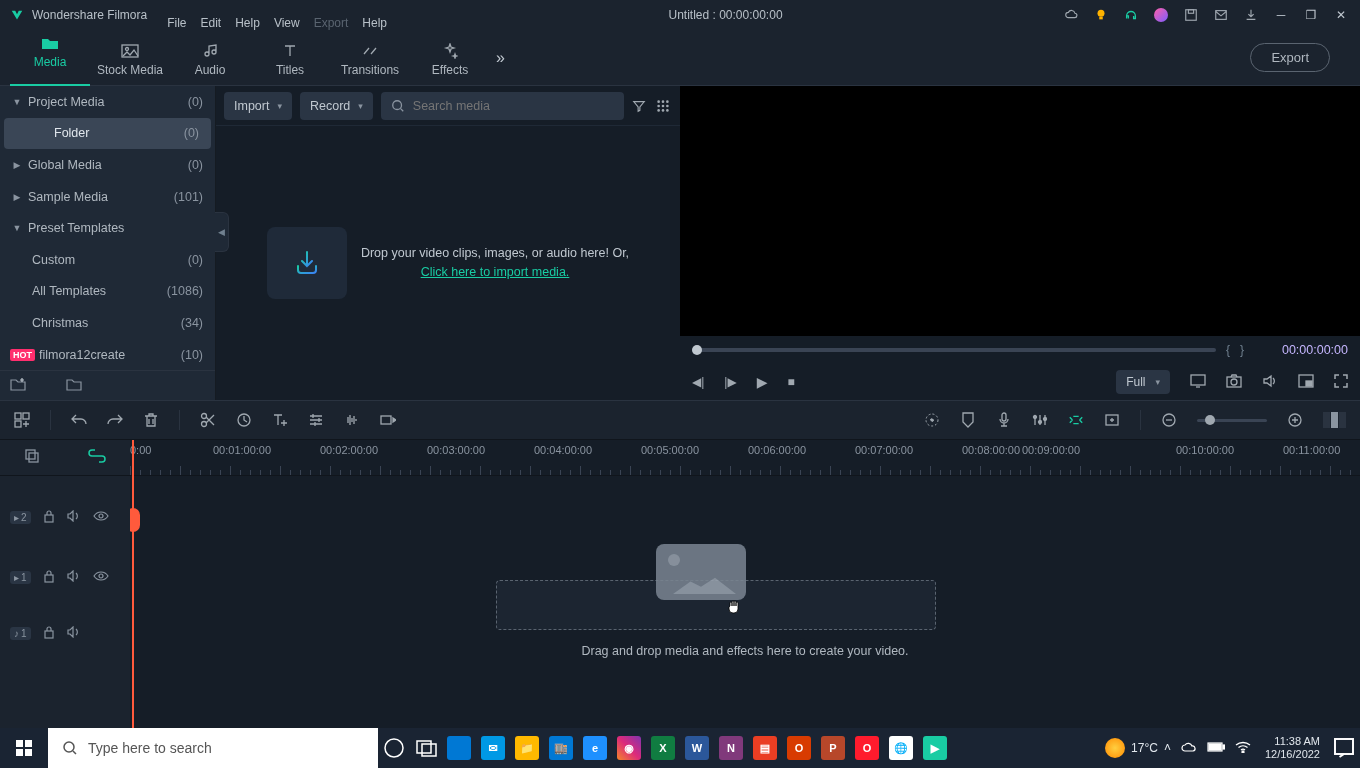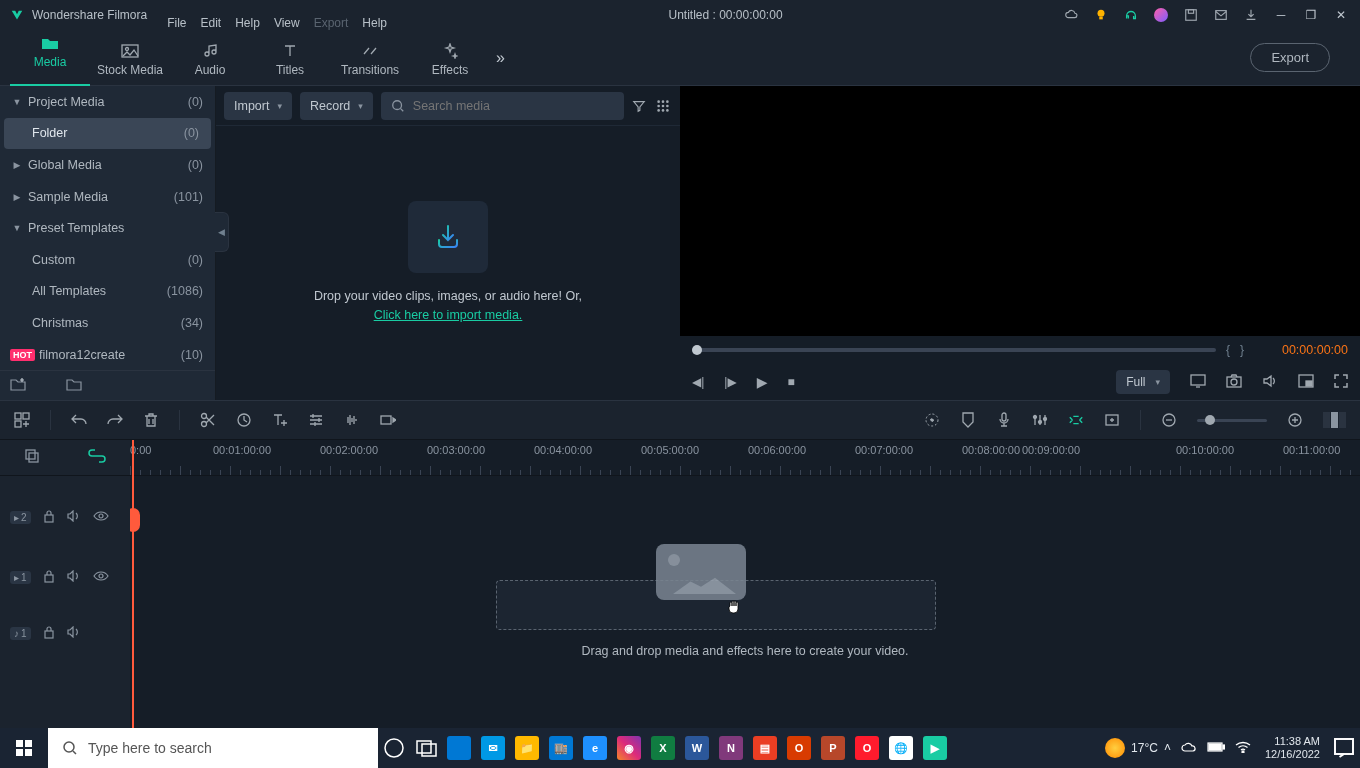--- a/index.html
+++ b/index.html
@@ -31,46 +31,46 @@
 .toptabs .export { margin-right:20px; border:1px solid #5a6470; border-radius:16px; padding:6px 20px; font-size:13px; color:#b0b8c0; }
 
 
 .upper { height:314px; display:flex; }
 .left-col { width:216px; background:#1f2936; display:flex; flex-direction:column; font-size:12.5px; border-right:1px solid #151b22; position:relative; }
 .left-col .row { height:32px; display:flex; align-items:center; padding:0 12px 0 10px; color:#b0b8c0; }
 .left-col .row .arrow { width:14px; text-align:center; font-size:9px; color:#8a94a0; }
 .left-col .row .label { flex:1; padding-left:4px; }
 .left-col .row .count { color:#8a94a0; }
 .left-col .row.indent1 .label { padding-left:22px; }
-.left-col .row.sel { background:#3a4656; color:#e0e6ec; border-radius:4px; margin:0 4px; padding-left:2px; }
+.left-col .row.sel { background:#3a4656; color:#e0e6ec; border-radius:4px; margin:0 4px; padding-left:24px; }
 .left-col .row.sel .label { padding-left:26px; }
 .left-col .hot { background:#ff2e6e; color:#fff; font-size:9px; font-weight:bold; padding:1px 3px; border-radius:2px; margin-right:4px; }
 .left-col .foot { height:30px; border-top:1px solid #2a3340; display:flex; align-items:center; padding:0 10px; gap:40px; margin-top:auto; color:#8a94a0; }
 .left-collapse { position:absolute; right:-14px; top:126px; width:14px; height:40px; background:#1f2936; border:1px solid #2a3340; border-left:none; border-radius:0 6px 6px 0; display:flex; align-items:center; justify-content:center; font-size:9px; color:#70808f; }
 
 .media-area { width:464px; background:#151d27; display:flex; flex-direction:column; }
 .media-top { height:40px; display:flex; align-items:center; padding:0 8px; gap:8px; border-bottom:1px solid #1f2936; }
 .combo { background:#2a3544; height:28px; border-radius:4px; display:flex; align-items:center; padding:0 10px; font-size:12.5px; color:#c0c8d0; gap:8px; }
 .combo .chev { font-size:9px; color:#8a94a0; }
 .search { flex:1; background:#2a3544; height:28px; border-radius:4px; display:flex; align-items:center; padding:0 10px; gap:8px; color:#7a8592; font-size:12.5px; }
 .search input { background:none; border:none; outline:none; color:#c0c8d0; font-size:12.5px; flex:1; }
 .media-top .ic { color:#a0a8b0; width:16px; text-align:center; }
-.media-body { flex:1; display:flex; flex-direction:column; align-items:center; justify-content:center; gap:14px; }
+.media-body { flex:1; display:flex; flex-direction:row; align-items:center; justify-content:center; gap:14px; }
 .drop-card { width:80px; height:72px; background:#1f2a39; border-radius:8px; display:flex; align-items:center; justify-content:center; }
 .drop-card svg { width:34px; height:34px; }
 .drop-text { font-size:12.5px; color:#c0c8d0; text-align:center; line-height:1.5; }
 .drop-text a { color:#19cca3; text-decoration:underline; }
 
 .preview { flex:1; background:#0b0f14; display:flex; flex-direction:column; }
 .preview .video { flex:1; background:#000; }
 .preview .scrub { height:28px; display:flex; align-items:center; padding:0 12px; gap:10px; background:#151d27; }
 .preview .scrub .bar { flex:1; height:4px; background:#3a4454; border-radius:2px; position:relative; }
 .preview .scrub .bar .knob { position:absolute; left:0; top:-3px; width:10px; height:10px; border-radius:50%; background:#c0c8d0; }
 .preview .scrub .braces { color:#70808f; font-size:12px; letter-spacing:10px; }
-.preview .scrub .tc { color:#f97316; font-size:12.5px; width:84px; text-align:right; }
+.preview .scrub .tc { color:#c4b5fd; font-size:12.5px; width:84px; text-align:right; }
 .preview .controls { height:36px; display:flex; align-items:center; padding:0 12px; gap:20px; background:#151d27; }
 .preview .controls .pc { color:#a0a8b0; font-size:12px; }
 .preview .controls .spacer { flex:1; }
 .preview .controls .sel { background:#2a3544; height:24px; border-radius:4px; display:flex; align-items:center; padding:0 10px; font-size:12px; gap:10px; }
 
 
 .toolrow { height:40px; background:#1b232e; display:flex; align-items:center; padding:0 14px; gap:20px; border-top:1px solid #2a3340; border-bottom:1px solid #10151c; }
 .toolrow .ic { color:#a0a8b0; width:16px; height:16px; display:flex; align-items:center; justify-content:center; }
 .toolrow .sep { width:1px; height:20px; background:#2a3340; }
 .toolrow .sp { flex:1; }

